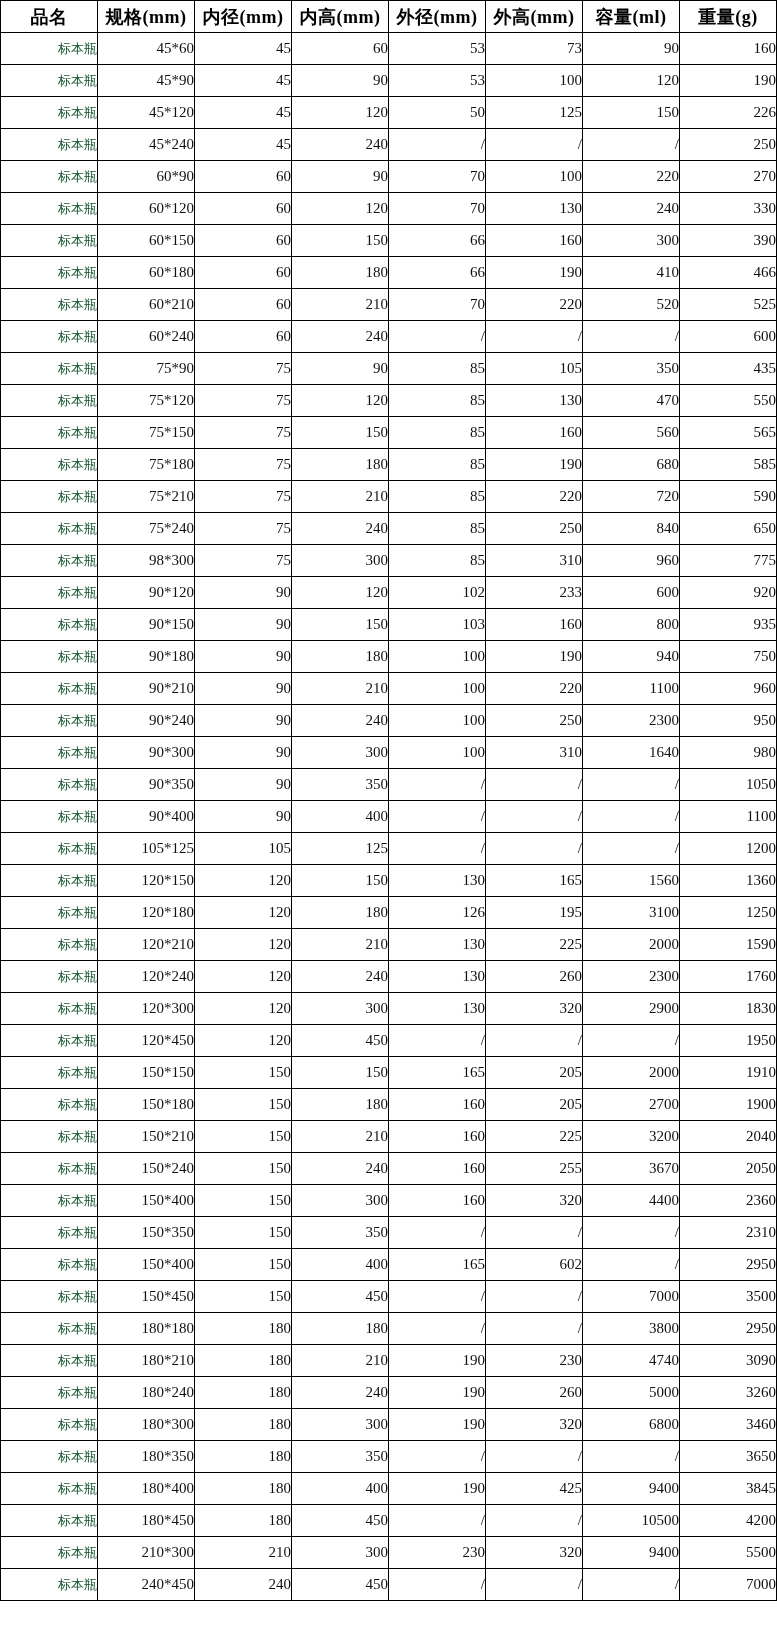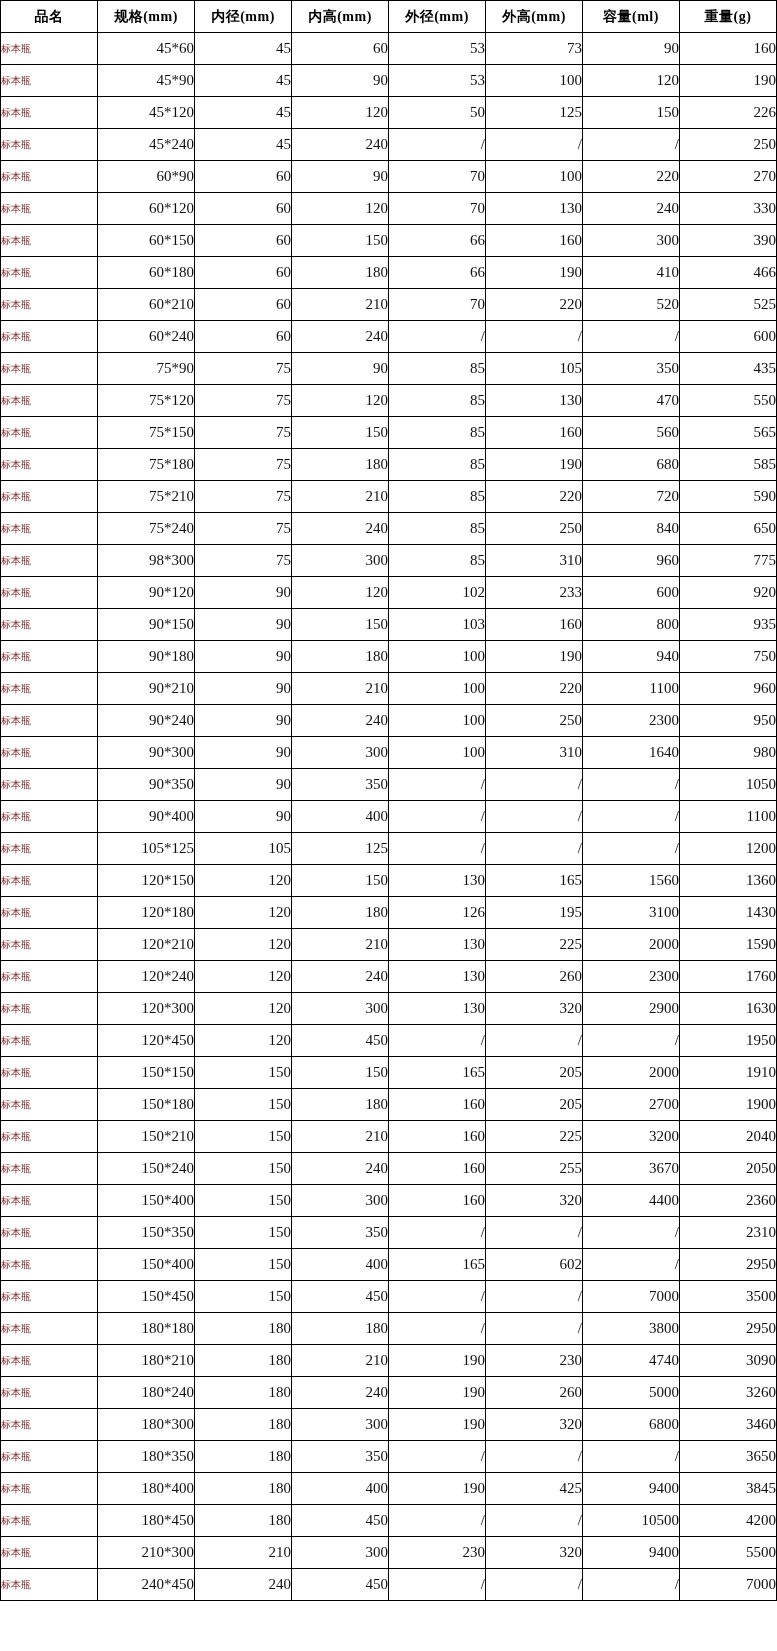--- a/index.html
+++ b/index.html
@@ -22,29 +22,29 @@
   table.spec-table td {
     border: 1px solid #000000;
     height: 32px;
     padding: 0;
     overflow: hidden;
     white-space: nowrap;
     box-sizing: border-box;
   }
   table.spec-table th {
     font-weight: bold;
-    font-size: 14px;
+    font-size: 18px;
     color: #000000;
     text-align: center;
     letter-spacing: 0.5px;
   }
   td.c-center {
-    text-align: left;
-    font-size: 10px;
-    color: #7f1d1d;
+    text-align: right;
+    font-size: 13px;
+    color: #14532d;
   }
   td.c-right {
     text-align: right;
     padding-right: 6px;
     font-size: 15px;
     color: #101010;
   }
 </style>
 </head>
 <body>
@@ -344,21 +344,21 @@
         <td class="c-right">1360</td>
       </tr>
       <tr>
         <td class="c-center">标本瓶</td>
         <td class="c-right">120*180</td>
         <td class="c-right">120</td>
         <td class="c-right">180</td>
         <td class="c-right">126</td>
         <td class="c-right">195</td>
         <td class="c-right">3100</td>
-        <td class="c-right">1430</td>
+        <td class="c-right">1250</td>
       </tr>
       <tr>
         <td class="c-center">标本瓶</td>
         <td class="c-right">120*210</td>
         <td class="c-right">120</td>
         <td class="c-right">210</td>
         <td class="c-right">130</td>
         <td class="c-right">225</td>
         <td class="c-right">2000</td>
         <td class="c-right">1590</td>
@@ -374,21 +374,21 @@
         <td class="c-right">1760</td>
       </tr>
       <tr>
         <td class="c-center">标本瓶</td>
         <td class="c-right">120*300</td>
         <td class="c-right">120</td>
         <td class="c-right">300</td>
         <td class="c-right">130</td>
         <td class="c-right">320</td>
         <td class="c-right">2900</td>
-        <td class="c-right">1630</td>
+        <td class="c-right">1830</td>
       </tr>
       <tr>
         <td class="c-center">标本瓶</td>
         <td class="c-right">120*450</td>
         <td class="c-right">120</td>
         <td class="c-right">450</td>
         <td class="c-right">/</td>
         <td class="c-right">/</td>
         <td class="c-right">/</td>
         <td class="c-right">1950</td>

